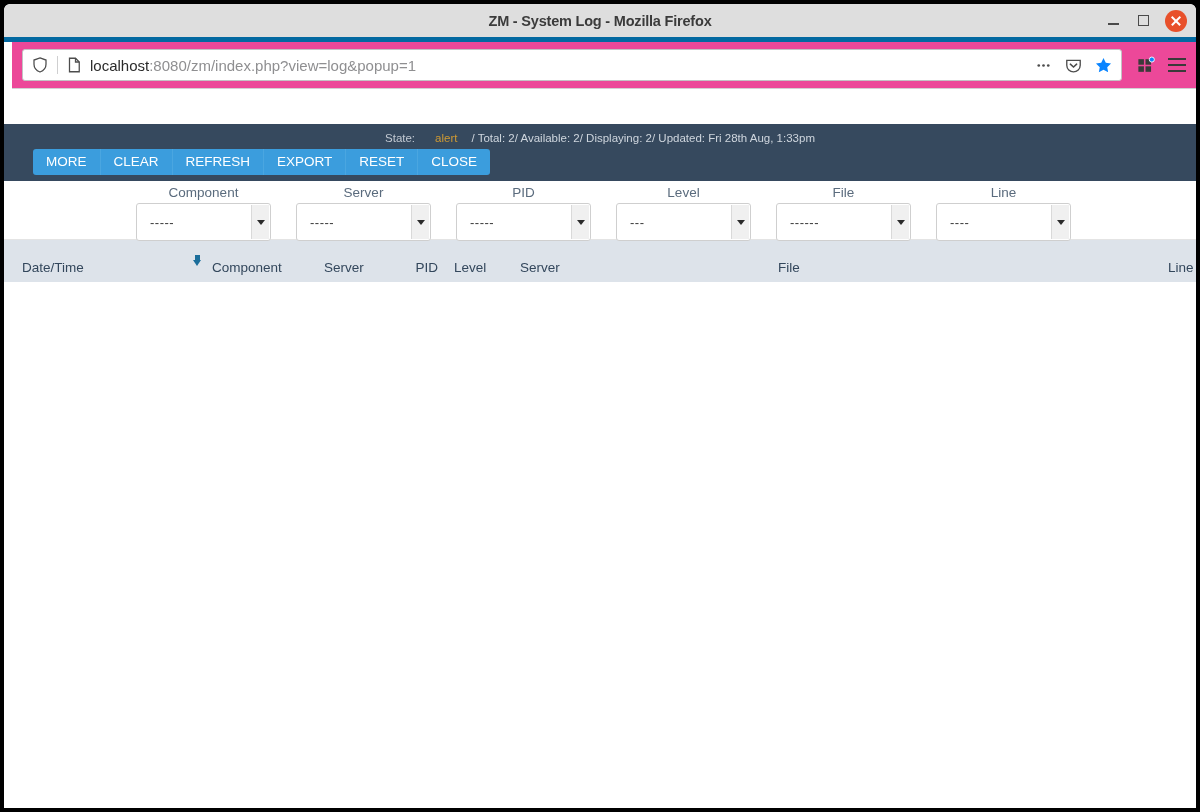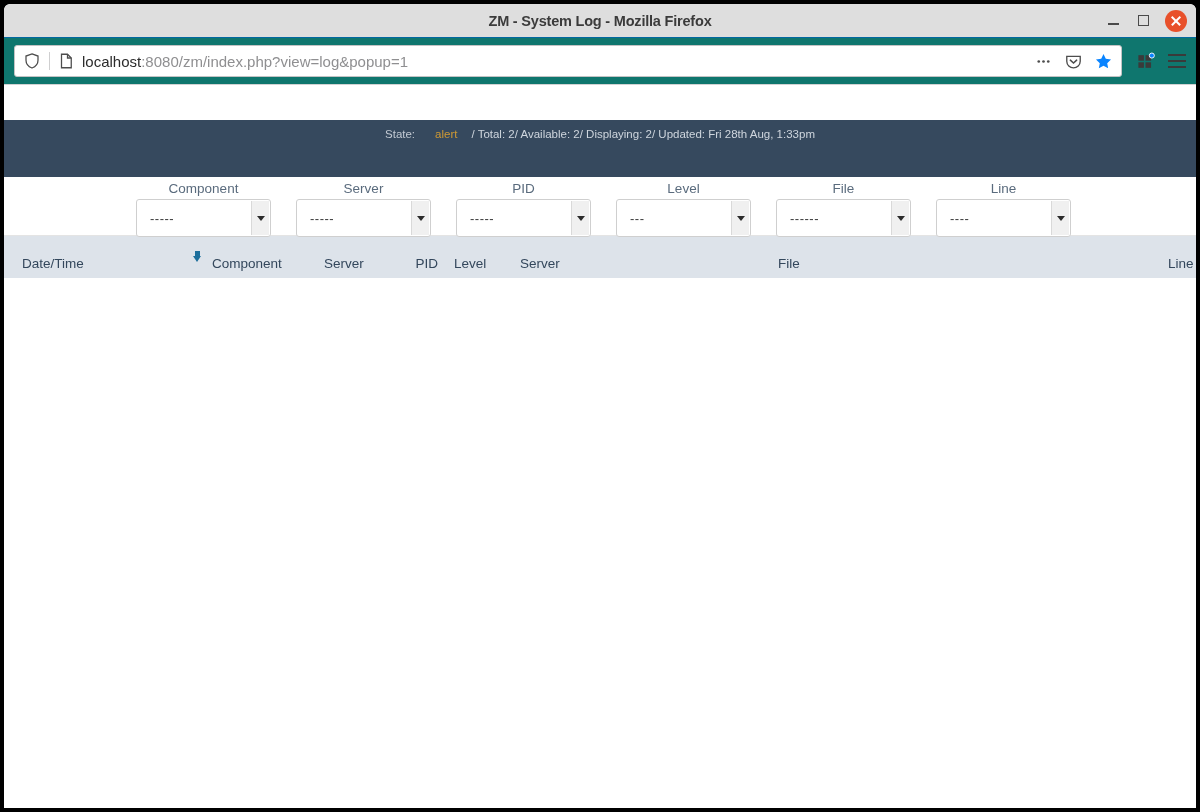--- a/index.html
+++ b/index.html
@@ -24,21 +24,21 @@
     display: flex;
     flex-direction: column;
     box-sizing: border-box;
   }
 
   
   #titlebar {
     height: 33px;
     min-height: 33px;
     background: #dedede;
-    border-bottom: 1px solid #0369a1;
+    border-bottom: 5px solid #0369a1;
     display: flex;
     align-items: center;
     position: relative;
     border-radius: 6px 6px 0 0;
   }
   #title-text {
     flex: 1;
     text-align: center;
     font-size: 14.5px;
     font-weight: bold;
@@ -91,26 +91,27 @@
     height: 1.8px;
     background: #ffffff;
   }
   #wc-close::before { transform: rotate(45deg); }
   #wc-close::after  { transform: rotate(-45deg); }
 
   
   #navbar {
     height: 47px;
     min-height: 47px;
-    background: #0f766e;
+    background: #ec4899;
     border-bottom: 1px solid #d2d2d3;
     display: flex;
     align-items: center;
     padding: 0 10px;
     box-sizing: border-box;
+    margin-left: 8px;
   }
   #urlbar {
     flex: 1;
     height: 32px;
     background: #ffffff;
     border: 1px solid #c3c3c4;
     border-radius: 3px;
     display: flex;
     align-items: center;
     padding: 0 6px 0 8px;
@@ -382,20 +383,28 @@
       </div>
     </div>
   </div>
 
   <div id="content">
 
     <div id="zm-header">
       <div id="zm-status">
         <span class="state-label">State:</span><span class="state-value">alert</span><span class="state-counts">/ Total: 2/ Available: 2/ Displaying: 2/ Updated: Fri 28th Aug, 1:33pm</span>
       </div>
+      <div id="zm-buttons">
+        <div class="zm-btn">MORE</div>
+        <div class="zm-btn">CLEAR</div>
+        <div class="zm-btn">REFRESH</div>
+        <div class="zm-btn">EXPORT</div>
+        <div class="zm-btn">RESET</div>
+        <div class="zm-btn">CLOSE</div>
+      </div>
     </div>
 
     <div id="filter-bar">
       <div class="filter-group" style="left:132px;width:135px">
         <span class="filter-label">Component</span>
         <div class="filter-select">
           <span class="sel-value">-----</span>
           <span class="sel-arrow-box">
               <span class="sel-arrow"></span>
             </span>

